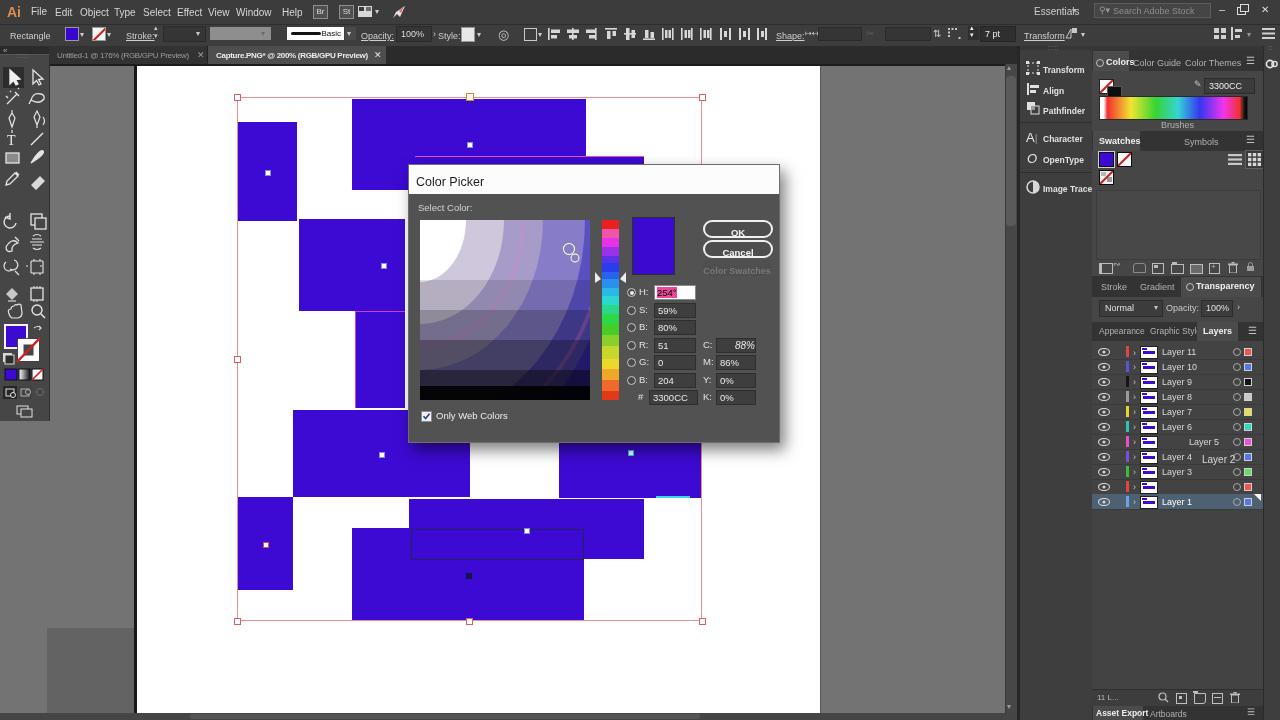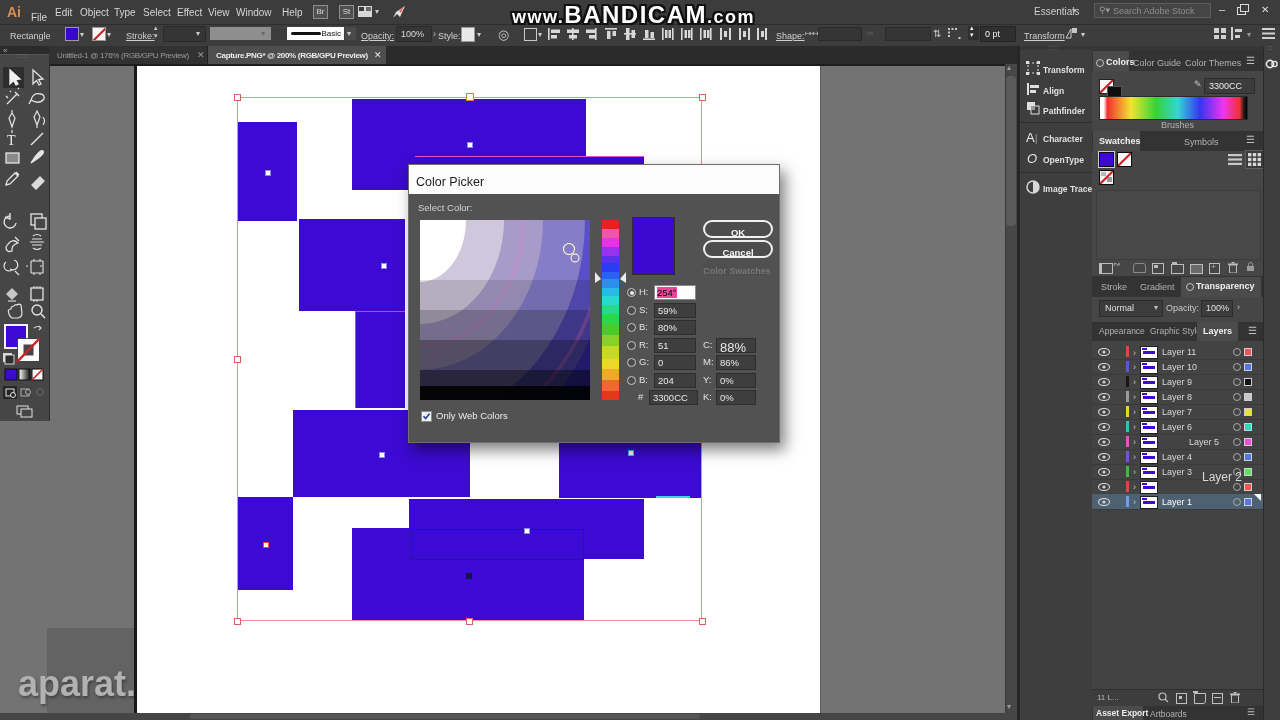--- a/index.html
+++ b/index.html
@@ -5,21 +5,21 @@
 #stage{position:relative;width:1280px;height:720px;overflow:hidden;background:#737373;font-family:"Liberation Sans",sans-serif;-webkit-font-smoothing:antialiased;}
 .a{position:absolute;}
 .txt{position:absolute;white-space:nowrap;}
 </style></head>
 <body>
 <div id="stage">
 
 
 <div class="a" id="menubar" style="left:0;top:0;width:1280px;height:24px;background:#3c3c3c;border-bottom:1px solid #2d2d2d;"></div>
 <div class="txt" style="left:7px;top:4px;font-size:14px;font-weight:bold;color:#d98e52;">Ai</div>
-<div class="txt" style="left:31px;top:12px;font-size:10px;color:#d6d6d6;">File</div>
+<div class="txt" style="left:31px;top:6px;font-size:10px;color:#d6d6d6;">File</div>
 <div class="txt" style="left:55px;top:7px;font-size:10px;color:#d6d6d6;">Edit</div>
 <div class="txt" style="left:80px;top:7px;font-size:10px;color:#d6d6d6;">Object</div>
 <div class="txt" style="left:114px;top:7px;font-size:10px;color:#d6d6d6;">Type</div>
 <div class="txt" style="left:143px;top:7px;font-size:10px;color:#d6d6d6;">Select</div>
 <div class="txt" style="left:177px;top:7px;font-size:10px;color:#d6d6d6;">Effect</div>
 <div class="txt" style="left:208px;top:7px;font-size:10px;color:#d6d6d6;">View</div>
 <div class="txt" style="left:236px;top:7px;font-size:10px;color:#d6d6d6;">Window</div>
 <div class="txt" style="left:282px;top:7px;font-size:10px;color:#d6d6d6;">Help</div>
 <div class="a" style="left:313px;top:5px;width:13px;height:12px;background:#4f4f4f;border:1px solid #8f8f8f;color:#ddd;font-size:8px;text-align:center;line-height:12px;">Br</div>
 <div class="a" style="left:339px;top:5px;width:13px;height:12px;background:#4f4f4f;border:1px solid #8f8f8f;color:#ddd;font-size:8px;text-align:center;line-height:12px;">St</div>
@@ -35,21 +35,20 @@
 <div class="txt" style="left:1034px;top:6px;font-size:10px;color:#cecece;">Essentials</div>
 <div class="txt" style="left:1072px;top:6px;font-size:8px;color:#bbb;">▾</div>
 <div class="a" style="left:1094px;top:3px;width:115px;height:13px;background:#454545;border:1px solid #5c5c5c;"></div>
 <div class="txt" style="left:1099px;top:5px;font-size:9px;color:#9a9a9a;">⚲▾</div>
 <div class="txt" style="left:1113px;top:6px;font-size:9px;color:#8e8e8e;">Search Adobe Stock</div>
 <div class="txt" style="left:1219px;top:3px;font-size:11px;color:#ddd;">–</div>
 <div class="a" style="left:1237px;top:7px;width:7px;height:6px;border:1px solid #ddd;"></div>
 <div class="a" style="left:1240px;top:4px;width:7px;height:6px;border:1px solid #ddd;background:#3c3c3c;"></div>
 <div class="txt" style="left:1261px;top:4px;font-size:10px;color:#ddd;">✕</div>
 
-<div class="txt" id="bandicam" style="left:512px;top:1px;font-size:20px;font-weight:bold;color:#fff;letter-spacing:1.5px;text-shadow:-2px -2px 0 #111,2px -2px 0 #111,-2px 2px 0 #111,2px 2px 0 #111,0 -2px 0 #111,0 2px 0 #111,-2px 0 0 #111,2px 0 0 #111;"><span style="font-size:18px;">www.</span><span style="font-size:24px;">BANDICAM</span><span style="font-size:18px;">.com</span></div>
 
 
 <div class="a" id="optionsbar" style="left:0;top:25px;width:1280px;height:21px;background:#3d3d3d;border-bottom:1px solid #262626;"></div>
 <div class="txt" style="left:10px;top:31px;font-size:9px;color:#cfcfcf;">Rectangle</div>
 <div class="a" style="left:65px;top:27px;width:12px;height:12px;background:#3807cf;border:1px solid #9a9a9a;"></div>
 <div class="txt" style="left:80px;top:30px;font-size:8px;color:#ccc;">▾</div>
 <div class="a" style="left:92px;top:27px;width:12px;height:12px;background:#f5f5f5;border:1px solid #9a9a9a;overflow:hidden;">
       <div class="a" style="left:-2px;top:5px;width:18px;height:2px;background:#cc1f1f;transform:rotate(-45deg);"></div>
     </div>
 <div class="txt" style="left:107px;top:30px;font-size:8px;color:#ccc;">▾</div>
@@ -139,21 +138,21 @@
         <rect x="0" y="3.5" width="2" height="2"></rect>
         <rect x="0" y="7" width="2" height="2"></rect>
         <rect x="10.5" y="9" width="2" height="2"></rect>
       </g>
     </svg>
 <div class="a" style="left:968px;top:26px;width:11px;height:14px;background:#2f2f2f;">
       <div class="txt" style="left:2px;top:-2px;font-size:7px;color:#eee;">▴</div>
       <div class="txt" style="left:2px;top:5px;font-size:7px;color:#eee;">▾</div>
     </div>
 <div class="a" style="left:980px;top:26px;width:34px;height:14px;background:#2f2f2f;border:1px solid #252525;">
-      <span class="txt" style="left:4px;top:2px;font-size:9px;color:#eee;">0 pt</span>
+      <span class="txt" style="left:4px;top:2px;font-size:9px;color:#eee;">7 pt</span>
     </div>
 <div class="txt" style="left:1024px;top:31px;font-size:9px;color:#cfcfcf;text-decoration:underline;">Transform</div>
 <svg class="a" style="left:1064px;top:27px;" width="14" height="13">
       <path d="M2 11 L7 2 L7 11 Z" fill="none" stroke="#c8c8c8"></path>
       <rect x="8" y="1" width="5" height="5" fill="#c8c8c8"></rect>
     </svg>
 <div class="txt" style="left:1081px;top:30px;font-size:8px;color:#ccc;">▾</div>
 <svg class="a" style="left:1214px;top:28px;" width="12" height="11">
       <g fill="#d0d0d0">
         <rect width="5" height="5"></rect>
@@ -233,23 +232,20 @@
 <div class="a" style="left:1005px;top:64px;width:12px;height:649px;background:#474747;border-left:1px solid #3a3a3a;"></div>
 <div class="a" style="left:1006px;top:76px;width:10px;height:150px;background:#5a5a5a;border-radius:4px;"></div>
 <div class="txt" style="left:1007px;top:63px;font-size:8px;color:#9a9a9a;">▴</div>
 <div class="txt" style="left:1007px;top:702px;font-size:8px;color:#9a9a9a;">▾</div>
 
 <div class="a" style="left:0;top:713px;width:1017px;height:7px;background:#454545;"></div>
 <div class="a" style="left:190px;top:714px;width:510px;height:5px;background:#555555;border-radius:2px;"></div>
 
 
 <div class="a" style="left:47px;top:628px;width:88px;height:85px;background:rgba(18,18,18,0.16);"></div>
-<div class="a" style="left:0;top:660px;width:135px;height:53px;overflow:hidden;">
-      <div class="txt" style="left:18px;top:3px;font-size:36px;font-weight:bold;color:#b2b2b2;text-shadow:1px 2px 3px rgba(30,30,30,0.5);">aparat.</div>
-    </div>
 
 
 <div class="a" style="left:0;top:46px;width:49px;height:18px;background:#2b2b2b;"></div>
 <div class="txt" style="left:3px;top:46px;font-size:8px;color:#aaa;">«</div>
 <div class="a" id="toolbar" style="left:0;top:54px;width:49px;height:366px;background:#464646;border-right:1px solid #2e2e2e;border-top:1px solid #555;"></div>
 <div class="txt" style="left:17px;top:52px;font-size:7px;color:#8a8a8a;letter-spacing:1px;">::::</div>
 <svg class="a" style="left:0;top:54px;" width="49" height="366" viewBox="0 0 49 366">
   <g fill="none" stroke="#e4e4e4" stroke-width="1.3">
     <rect x="3" y="13" width="21" height="21" fill="#2d2d2d" stroke="none"></rect>
     <path d="M10 16 L10 30 L13.5 26.5 L16 31 L18 30 L15.5 25.5 L20 25 Z" fill="#f0f0f0" stroke="#f0f0f0"></path>
@@ -380,21 +376,21 @@
   <div class="a" style="left:245px;top:207.5px;width:40px;height:13px;background:#3e3e3e;border:1px solid #2e2e2e;">
         <span class="txt" style="left:3px;top:1px;font-size:9.5px;color:#e8e8e8;">204</span>
       </div>
   <div class="txt" style="left:229px;top:226px;font-size:9.5px;color:#e2e2e2;">#</div>
   <div class="a" style="left:240px;top:225px;width:47px;height:13px;background:#3e3e3e;border:1px solid #2e2e2e;">
         <span class="txt" style="left:3px;top:1px;font-size:9.5px;color:#e8e8e8;">3300CC</span>
       </div>
 
   <div class="txt" style="left:294px;top:173.5px;font-size:9.5px;color:#e2e2e2;">C:</div>
   <div class="a" style="left:307px;top:172.5px;width:38px;height:13px;background:#3e3e3e;border:1px solid #2e2e2e;">
-        <span class="txt" style="left:3px;top:1px;font-size:13px;color:#e8e8e8;">88%</span>
+        <span class="txt" style="left:18px;top:1px;font-size:10px;color:#e8e8e8;font-style:italic;">88%</span>
       </div>
   <div class="txt" style="left:294px;top:191px;font-size:9.5px;color:#e2e2e2;">M:</div>
   <div class="a" style="left:307px;top:190px;width:38px;height:13px;background:#3e3e3e;border:1px solid #2e2e2e;">
         <span class="txt" style="left:3px;top:1px;font-size:9.5px;color:#e8e8e8;">86%</span>
       </div>
   <div class="txt" style="left:294px;top:208.5px;font-size:9.5px;color:#e2e2e2;">Y:</div>
   <div class="a" style="left:307px;top:207.5px;width:38px;height:13px;background:#3e3e3e;border:1px solid #2e2e2e;">
         <span class="txt" style="left:3px;top:1px;font-size:9.5px;color:#e8e8e8;">0%</span>
       </div>
   <div class="txt" style="left:294px;top:226px;font-size:9.5px;color:#e2e2e2;">K:</div>
@@ -684,21 +680,21 @@
 <svg class="a" style="left:1098px;top:483px;" width="12" height="8">
       <ellipse cx="6" cy="4" rx="5.5" ry="3.6" fill="none" stroke="#d2d2d2" stroke-width="1.1"></ellipse>
       <circle cx="6" cy="4" r="1.6" fill="#d2d2d2"></circle>
     </svg>
 <div class="a" style="left:1126px;top:481px;width:3px;height:11px;background:#e04545;"></div>
 <div class="txt" style="left:1133px;top:482px;font-size:9px;color:#c4c4c4;">›</div>
 <div class="a" style="left:1140px;top:481px;width:16px;height:11px;background:#fff;border:1px solid #202020;">
       <div class="a" style="left:2px;top:4px;width:12px;height:3px;background:#3c0ad2;"></div>
       <div class="a" style="left:1px;top:1px;width:5px;height:2px;background:#3c0ad2;"></div>
     </div>
-<div class="txt" style="left:1162px;top:470px;font-size:12px;color:#d8d8d8;padding-left:40px;">Layer 2</div>
+<div class="txt" style="left:1162px;top:454px;font-size:10px;color:#d8d8d8;padding-left:40px;">Layer 2</div>
 <div class="a" style="left:1233px;top:483px;width:6px;height:6px;border:1px solid #a8a8a8;border-radius:50%;"></div>
 <div class="a" style="left:1244px;top:483px;width:6px;height:6px;background:#f05555;border:1px solid #cfcfcf;"></div>
 <div class="a" style="left:1092px;top:494px;width:171px;height:1px;background:#3a3a3a;"></div>
 <div class="a" style="left:1092px;top:494px;width:171px;height:15px;background:#4d6173;"></div>
 <svg class="a" style="left:1098px;top:498px;" width="12" height="8">
       <ellipse cx="6" cy="4" rx="5.5" ry="3.6" fill="none" stroke="#d2d2d2" stroke-width="1.1"></ellipse>
       <circle cx="6" cy="4" r="1.6" fill="#d2d2d2"></circle>
     </svg>
 <div class="a" style="left:1126px;top:496px;width:3px;height:11px;background:#6f9fe8;"></div>
 <div class="txt" style="left:1133px;top:497px;font-size:9px;color:#c4c4c4;">›</div>

